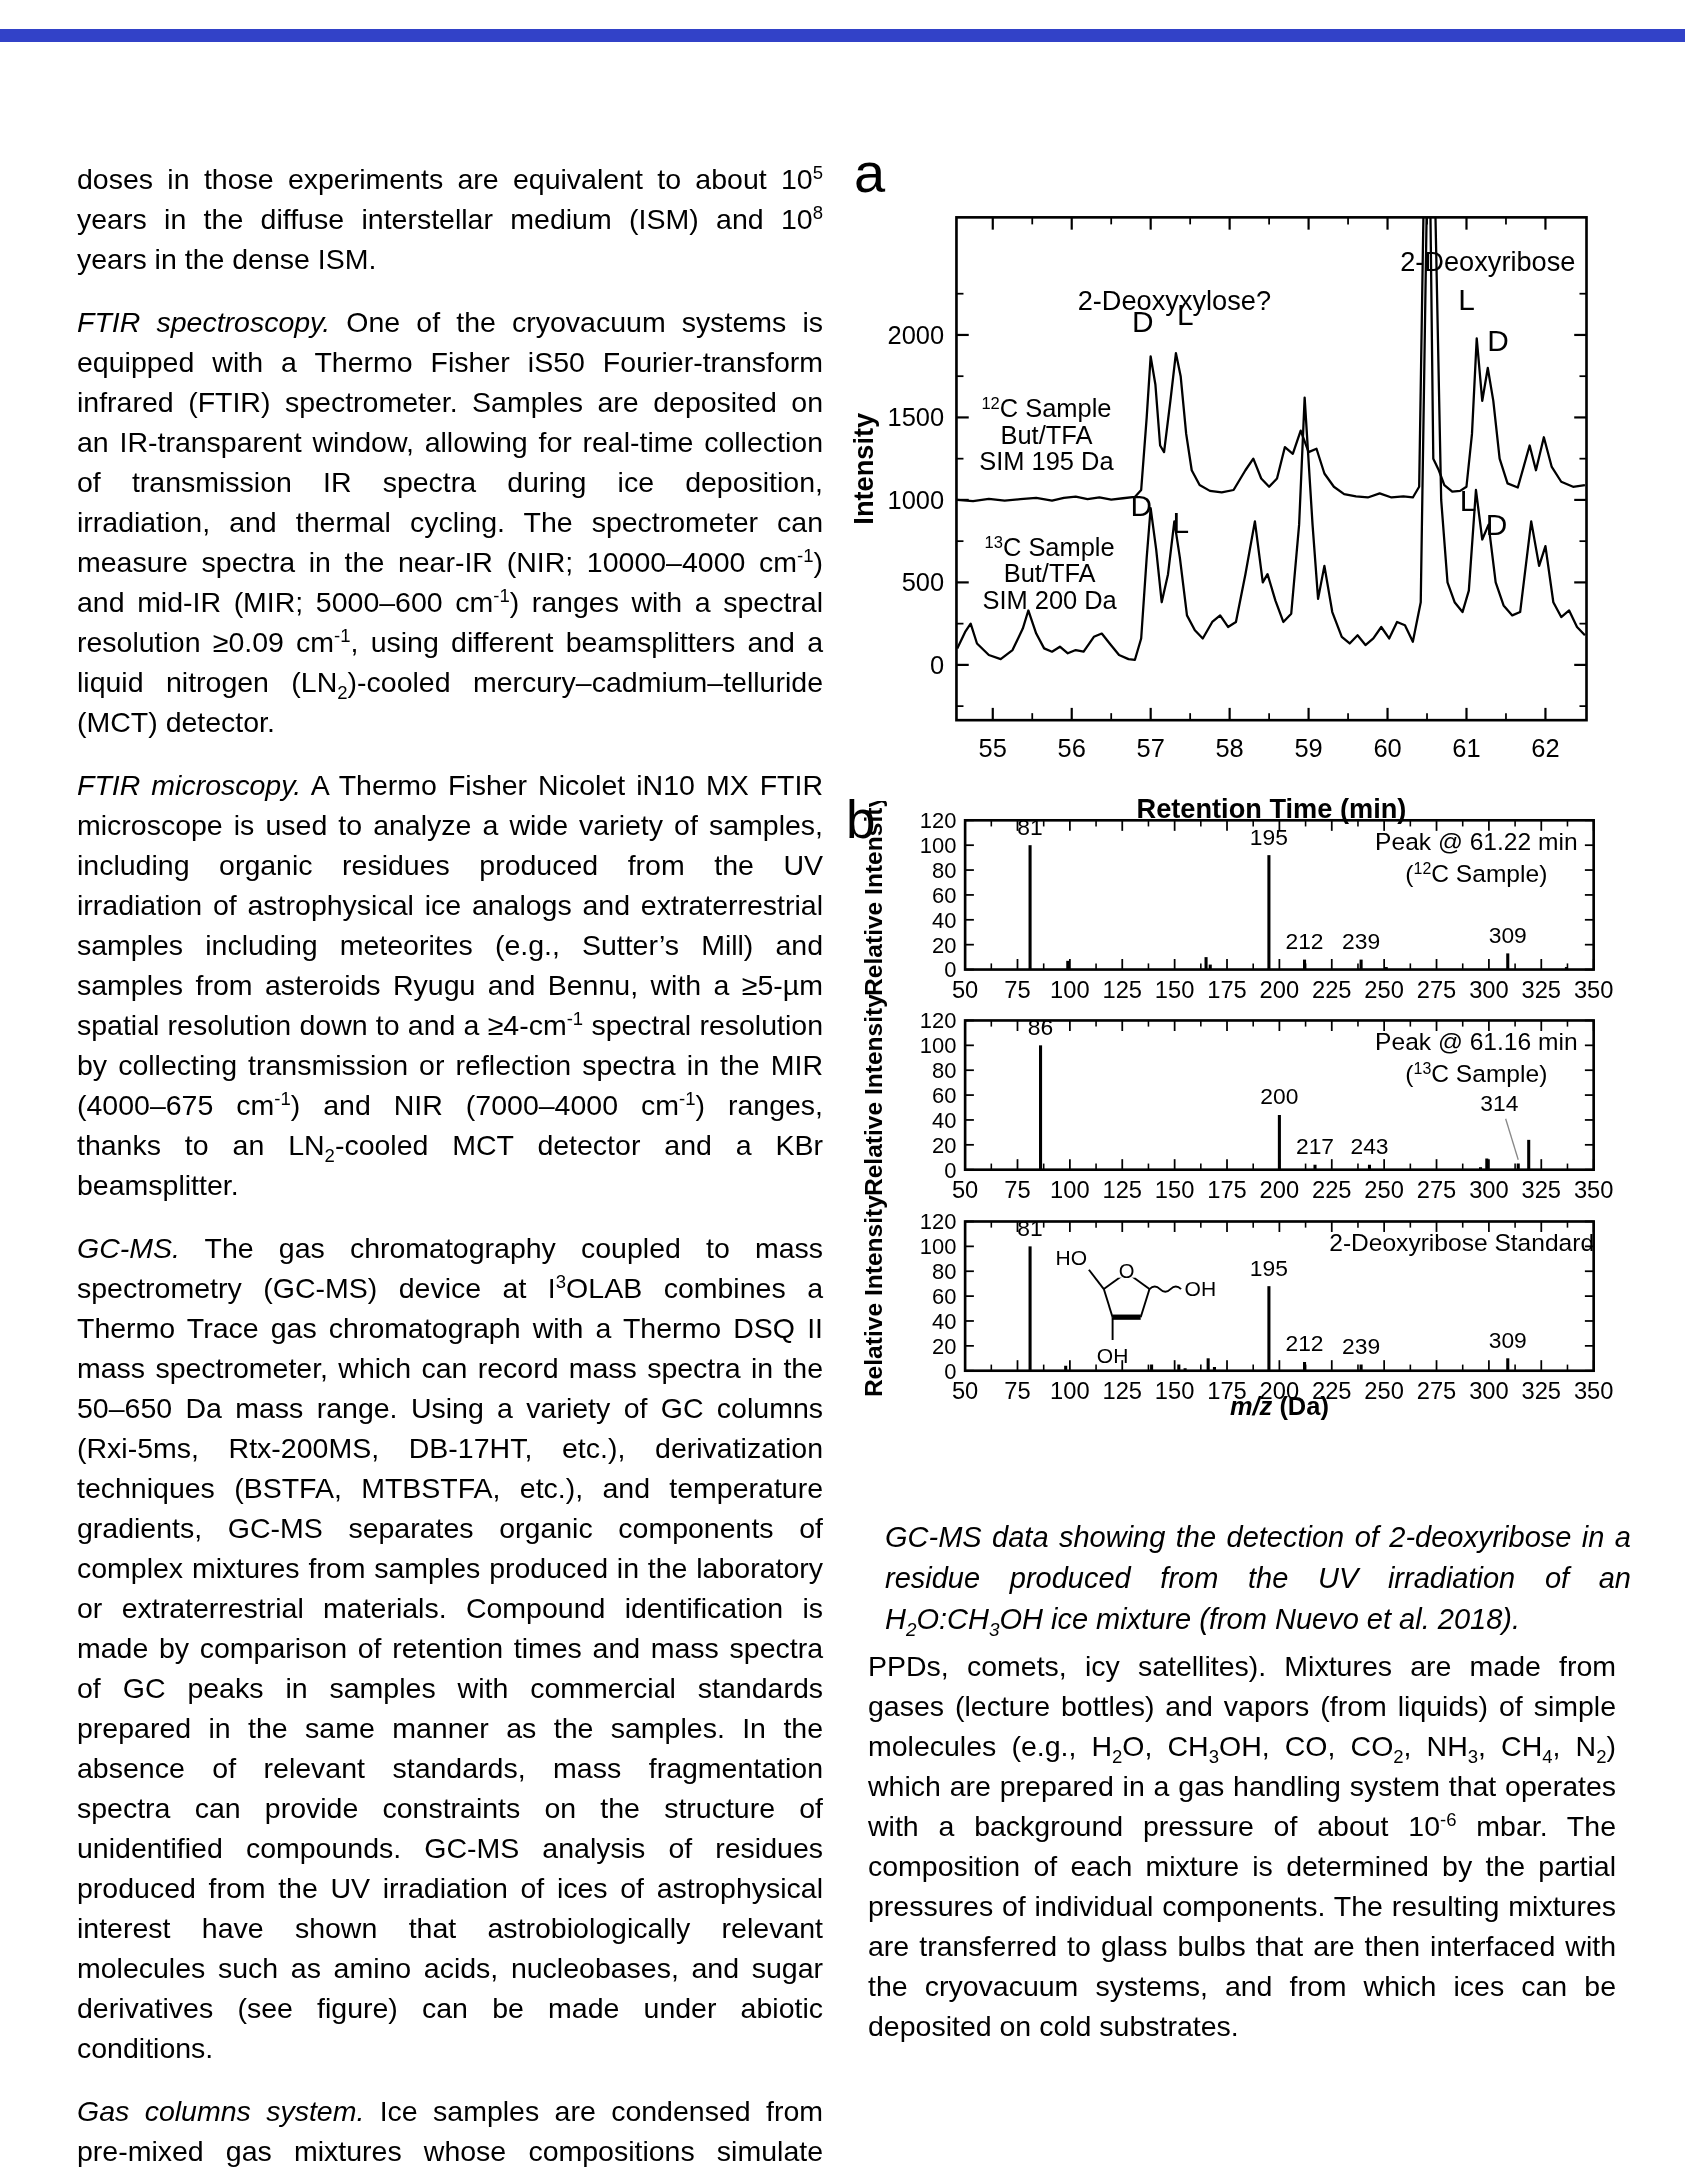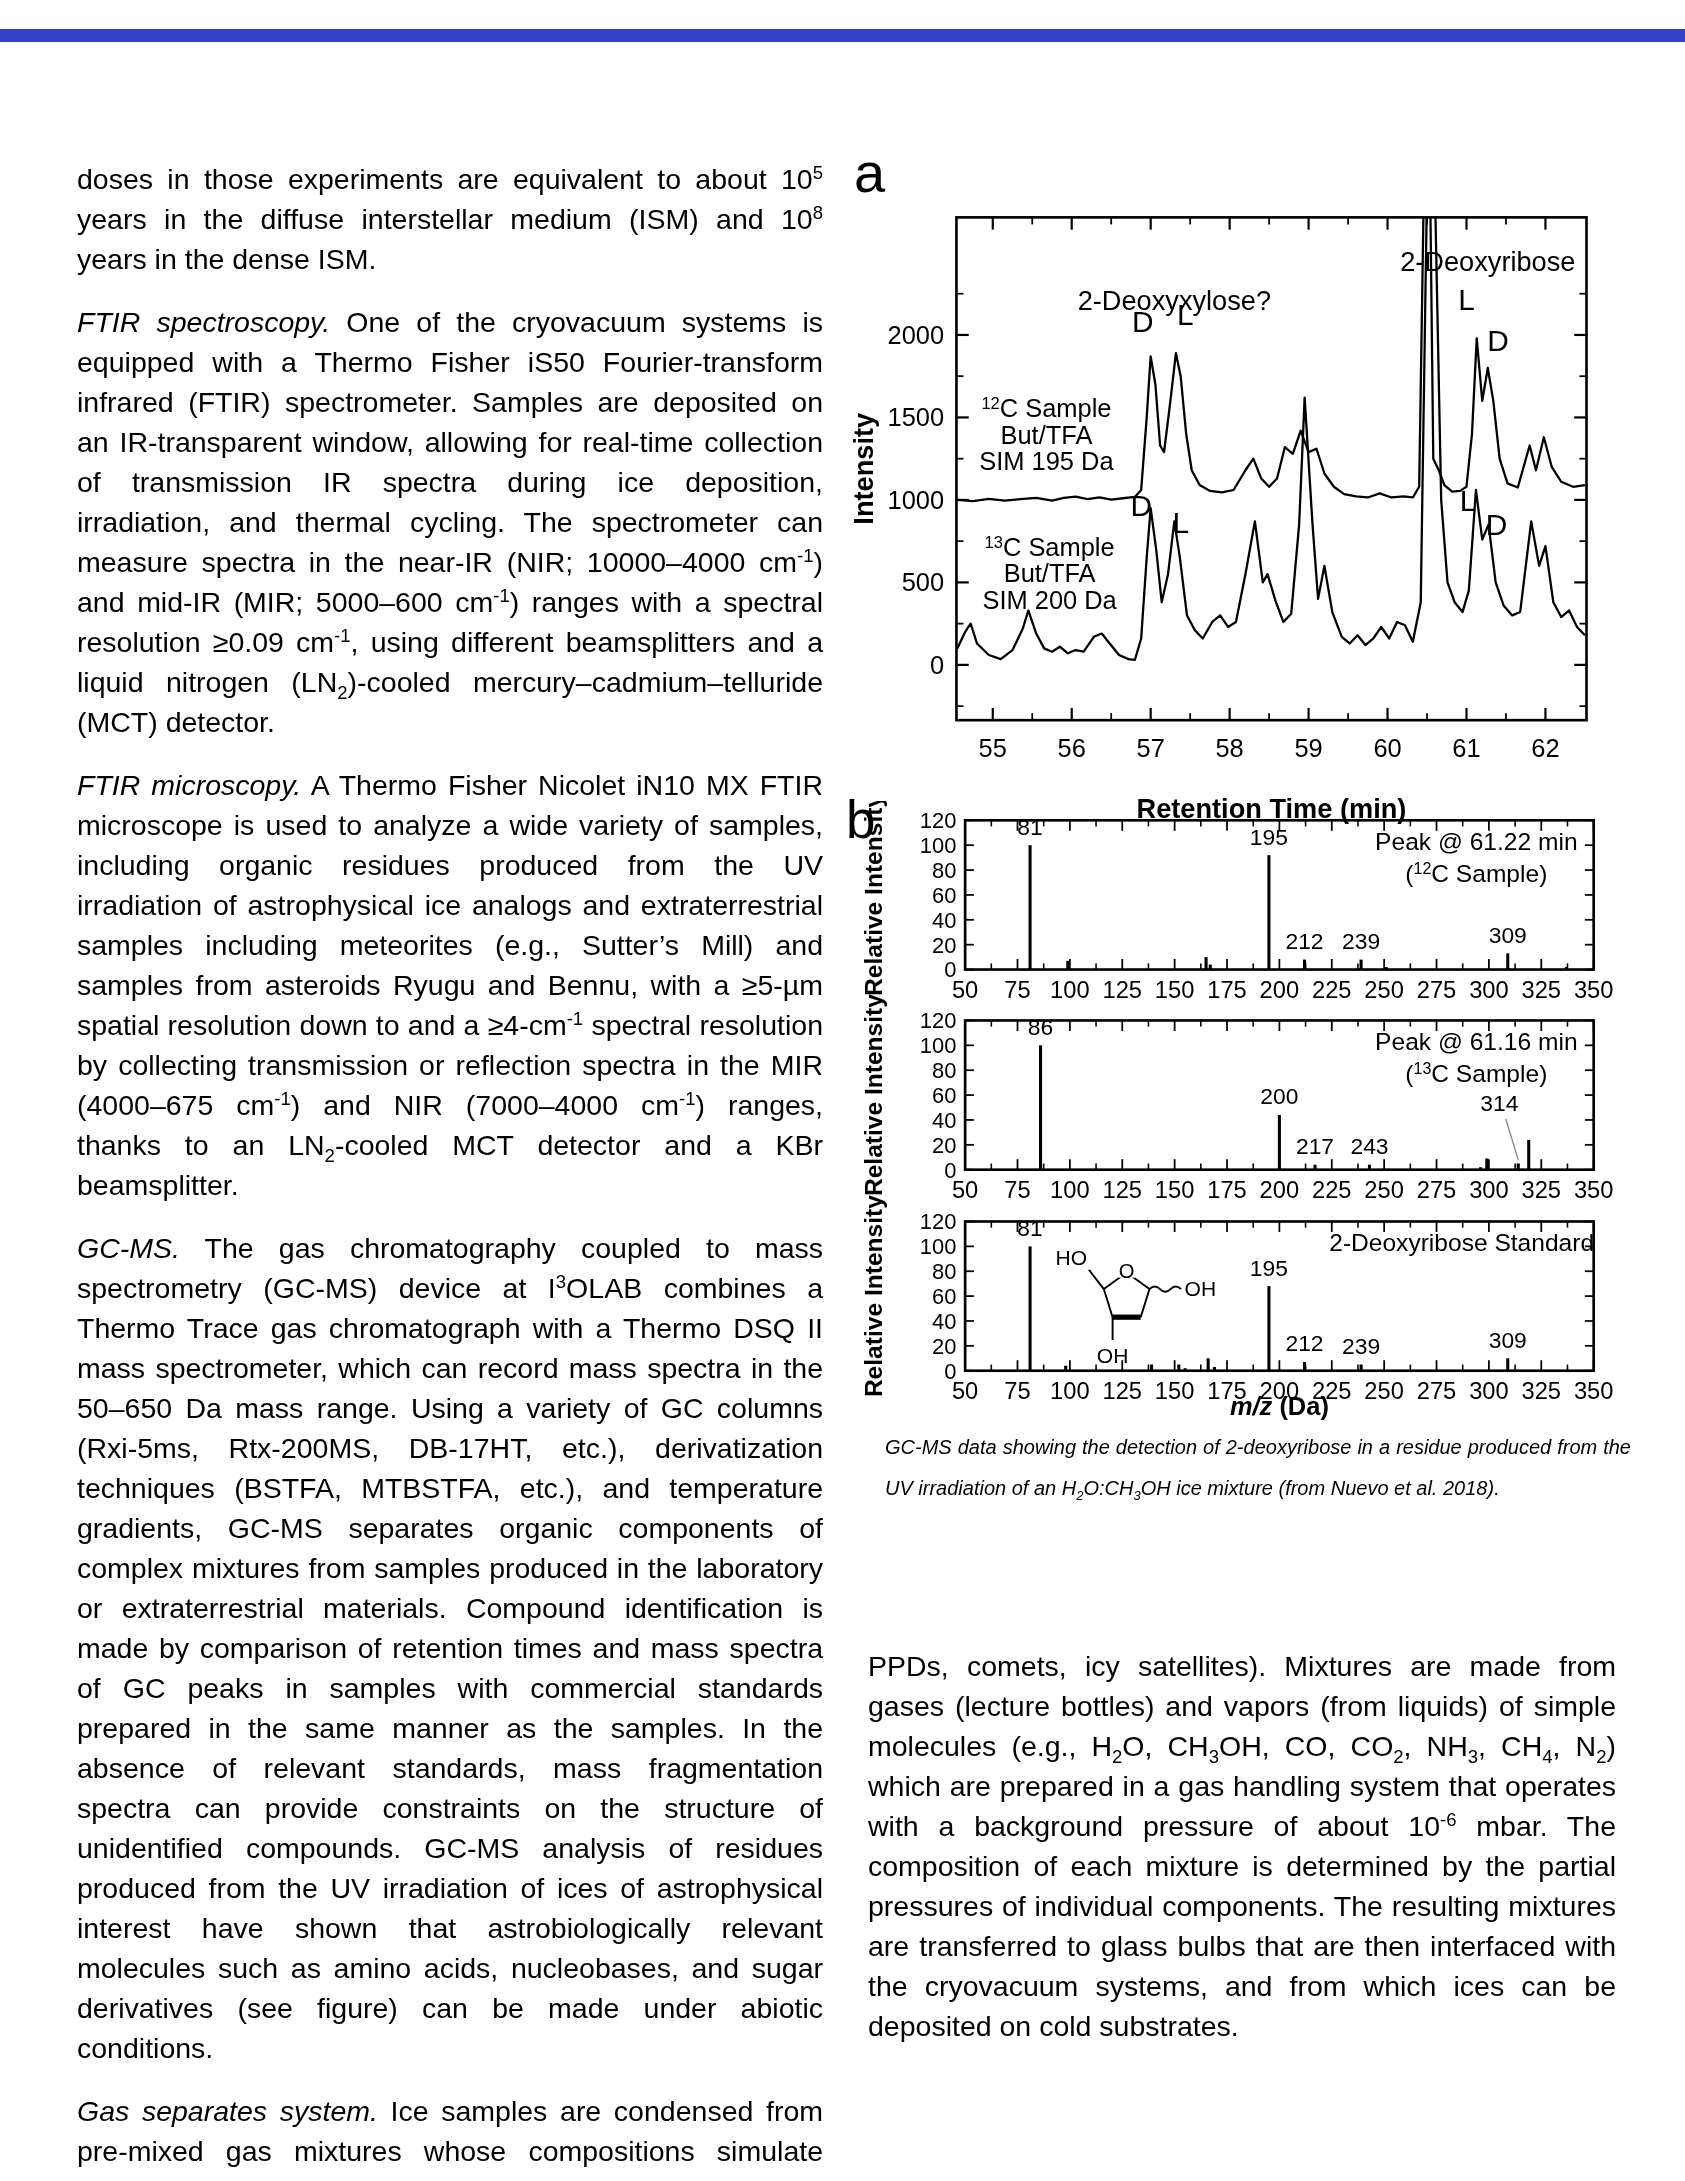--- a/index.html
+++ b/index.html
@@ -11,37 +11,37 @@
   .col-left{position:absolute;left:77px;top:130px;width:746px;
             font-size:28.5px;line-height:40px;text-align:justify;}
   .col-left p{margin:0 0 23px 0;}
   sup,sub{font-size:65%;line-height:0;}
   .fig-label{position:absolute;font-size:56px;font-weight:400;color:#000;}
   #label-a{left:854px;top:111px;}
   #label-b{left:846px;top:760px;font-size:53px;}
   svg{position:absolute;font-family:"Liberation Sans",sans-serif;}
   #chart-a{left:836px;top:105px;}
   #chart-b{left:836px;top:772px;}
-  .caption{position:absolute;left:885px;top:1398px;width:746px;
-           font-size:20px;line-height:41px;font-style:italic;text-align:justify;}
+  .caption{position:absolute;left:885px;top:1488px;width:746px;
+           font-size:29px;line-height:41px;font-style:italic;text-align:justify;}
   .rc-body{position:absolute;left:868px;top:1617px;width:748px;
            font-size:28.5px;line-height:40px;text-align:justify;}
 </style>
 </head>
 <body>
 
 <div class="page">
   <div class="bar top" style="background: rgb(50, 66, 200);"></div>
 
   <div class="col-left">
     <p>doses in those experiments are equivalent to about 10<sup>5</sup> years in the diffuse interstellar medium (ISM) and 10<sup>8</sup> years in the dense ISM.</p>
     <p><i>FTIR spectroscopy.</i> One of the cryovacuum systems is equipped with a Thermo Fisher iS50 Fourier-transform infrared (FTIR) spectrometer. Samples are deposited on an IR-transparent window, allowing for real-time collection of transmission IR spectra during ice deposition, irradiation, and thermal cycling. The spectrometer can measure spectra in the near-IR (NIR; 10000–4000 cm<sup>-1</sup>) and mid-IR (MIR; 5000–600 cm<sup>-1</sup>) ranges with a spectral resolution ≥0.09 cm<sup>-1</sup>, using different beamsplitters and a liquid nitrogen (LN<sub>2</sub>)-cooled mercury–cadmium–telluride (MCT) detector.</p>
     <p><i>FTIR microscopy.</i> A Thermo Fisher Nicolet iN10 MX FTIR microscope is used to analyze a wide variety of samples, including organic residues produced from the UV irradiation of astrophysical ice analogs and extraterrestrial samples including meteorites (e.g., Sutter’s Mill) and samples from asteroids Ryugu and Bennu, with a ≥5-µm spatial resolution down to and a ≥4-cm<sup>-1</sup> spectral resolution by collecting transmission or reflection spectra in the MIR (4000–675 cm<sup>-1</sup>) and NIR (7000–4000 cm<sup>-1</sup>) ranges, thanks to an LN<sub>2</sub>-cooled MCT detector and a KBr beamsplitter.</p>
     <p><i>GC-MS.</i> The gas chromatography coupled to mass spectrometry (GC-MS) device at I<sup>3</sup>OLAB combines a Thermo Trace gas chromatograph with a Thermo DSQ II mass spectrometer, which can record mass spectra in the 50–650 Da mass range. Using a variety of GC columns (Rxi-5ms, Rtx-200MS, DB-17HT, etc.), derivatization techniques (BSTFA, MTBSTFA, etc.), and temperature gradients, GC-MS separates organic components of complex mixtures from samples produced in the laboratory or extraterrestrial materials. Compound identification is made by comparison of retention times and mass spectra of GC peaks in samples with commercial standards prepared in the same manner as the samples. In the absence of relevant standards, mass fragmentation spectra can provide constraints on the structure of unidentified compounds. GC-MS analysis of residues produced from the UV irradiation of ices of astrophysical interest have shown that astrobiologically relevant molecules such as amino acids, nucleobases, and sugar derivatives (see figure) can be made under abiotic conditions.</p>
-    <p><i>Gas separates system.</i> Ice samples are condensed from pre-mixed gas mixtures whose compositions simulate various environments (e.g., ISM clouds,</p>
+    <p><i>Gas columns system.</i> Ice samples are condensed from pre-mixed gas mixtures whose compositions simulate various environments (e.g., ISM clouds,</p>
   </div>
 
   <div class="fig-label" id="label-a">a</div>
   <svg id="chart-a" width="799" height="702" viewBox="0 0 910 800">
       <defs>
         <clipPath id="clipA">
           <rect x="137" y="95" width="718" height="573"></rect>
         </clipPath>
       </defs>
       <rect x="137" y="95" width="718" height="573" fill="none" stroke="#000" stroke-width="3"></rect>

